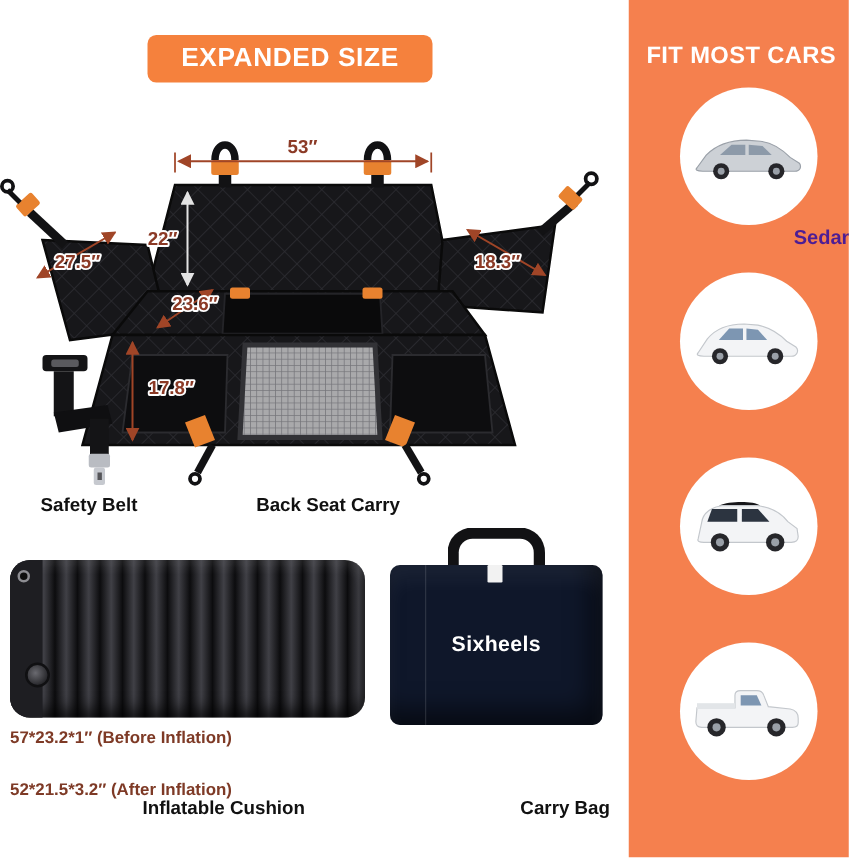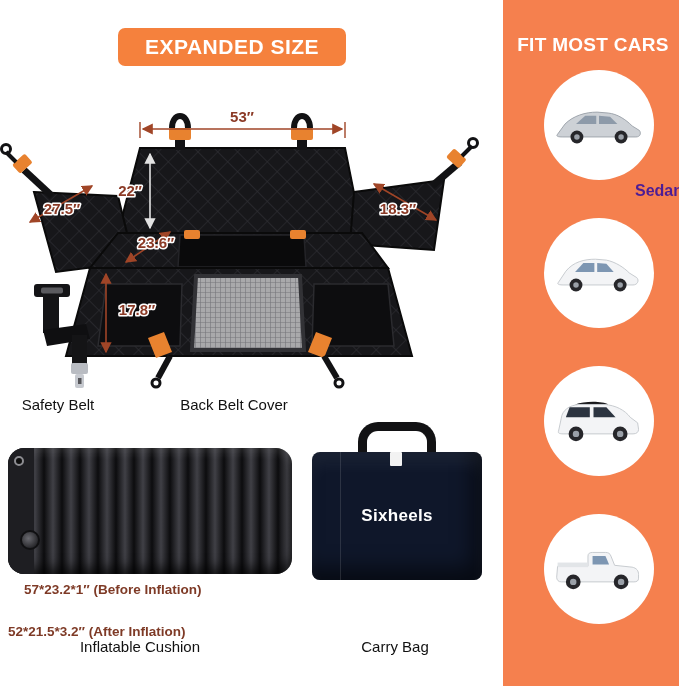--- a/index.html
+++ b/index.html
@@ -7,28 +7,28 @@
   body { position:relative; font-family:"Liberation Sans",sans-serif; background:#ffffff; overflow:hidden; }
 
   .stage { position:absolute; inset:0; }
 
   
   .badge { position:absolute; left:118px; top:28px; width:228px; height:38px;
            background:#F5813D; border-radius:7px; color:#fff; font-weight:bold;
            font-size:21px; letter-spacing:.5px; display:flex; align-items:center; justify-content:center; }
   .diagram-svg { position:absolute; left:0; top:72px; }
 
-  .caption { position:absolute; font-weight:normal; font-size:15px; color:#111; text-align:center; }
+  .caption { position:absolute; font-weight:bold; font-size:15px; color:#111; text-align:right; }
   #cap-belt   { left:6px;   top:396px; width:104px; }
   #cap-cover  { left:148px; top:396px; width:172px; }
   #cap-cushion{ left:36px;  top:638px; width:208px; }
   #cap-bag    { left:302px; top:638px; width:186px; }
 
   .spec { position:absolute; left:8px; font-weight:bold; font-size:13.5px; color:#7E3A26; }
-  #spec1 { top:582px;margin-left:16px; }
+  #spec1 { top:582px; }
   #spec2 { top:604px;margin-top:20px; }
 
   
   .cushion { position:absolute; left:8px; top:448px; width:284px; height:126px; border-radius:16px;
              background:repeating-linear-gradient(90deg,#0c0c0e 0px,#404046 9px,#0c0c0e 18px);
              box-shadow: inset 0 5px 9px rgba(255,255,255,.10), inset 0 -7px 12px rgba(0,0,0,.65); }
   .cushion-flap { position:absolute; left:0; top:0; width:26px; height:100%;
                   background:#1e1e22; border-radius:16px 0 0 16px; }
   .valve-small { position:absolute; left:6px; top:8px; width:10px; height:10px; border-radius:50%;
                  background:#0e0e0e; border:2px solid #8d8d92; }
@@ -166,21 +166,21 @@
 
     <text class="dimtext" x="242" y="50" text-anchor="middle">53″</text>
     <text class="dimtext" x="142" y="124" text-anchor="end">22″</text>
     <text class="dimtext" x="62" y="142" text-anchor="middle">27.5″</text>
     <text class="dimtext" x="398" y="142" text-anchor="middle">18.3″</text>
     <text class="dimtext" x="156" y="176" text-anchor="middle">23.6″</text>
     <text class="dimtext" x="137" y="243" text-anchor="middle">17.8″</text>
   </svg>
 
   <div class="caption" id="cap-belt">Safety Belt</div>
-  <div class="caption" id="cap-cover">Back Belt Cover</div>
+  <div class="caption" id="cap-cover">Back Seat Carry</div>
 
   <div class="cushion">
     <div class="cushion-flap"></div>
     <div class="valve-small"></div>
     <div class="valve-big"></div>
   </div>
 
   <div class="bag-handle"></div>
   <div class="bag">
     <div class="bag-seam"></div>

